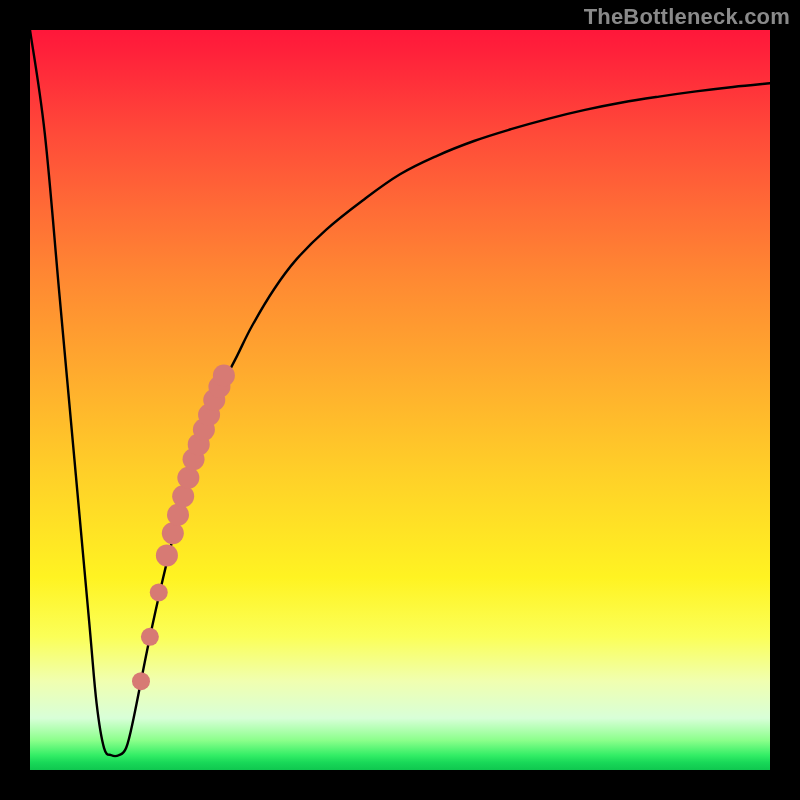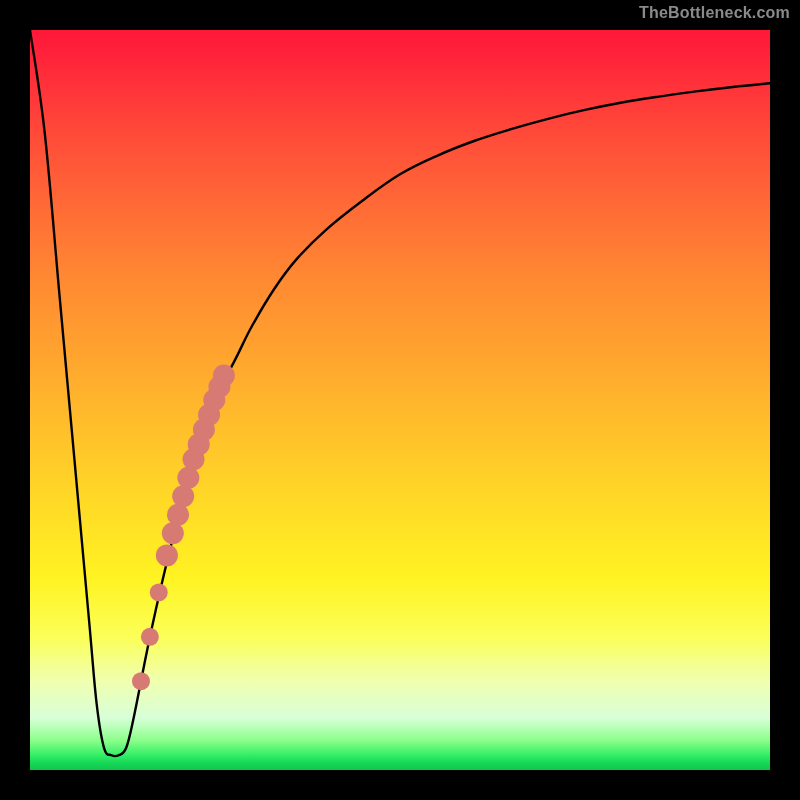--- a/index.html
+++ b/index.html
@@ -52,21 +52,21 @@
     position: absolute;
     inset: 0;
     width: 740px;
     height: 740px;
   }
   .watermark {
     position: absolute;
     top: 4px;
     right: 10px;
     font-family: Arial, Helvetica, sans-serif;
-    font-size: 16px;
+    font-size: 22px;
     font-weight: 600;
     color: #8a8a8a;
     letter-spacing: 0.2px;
     user-select: none;
   }
 </style>
 </head>
 <body>
 
 <div class="frame">

